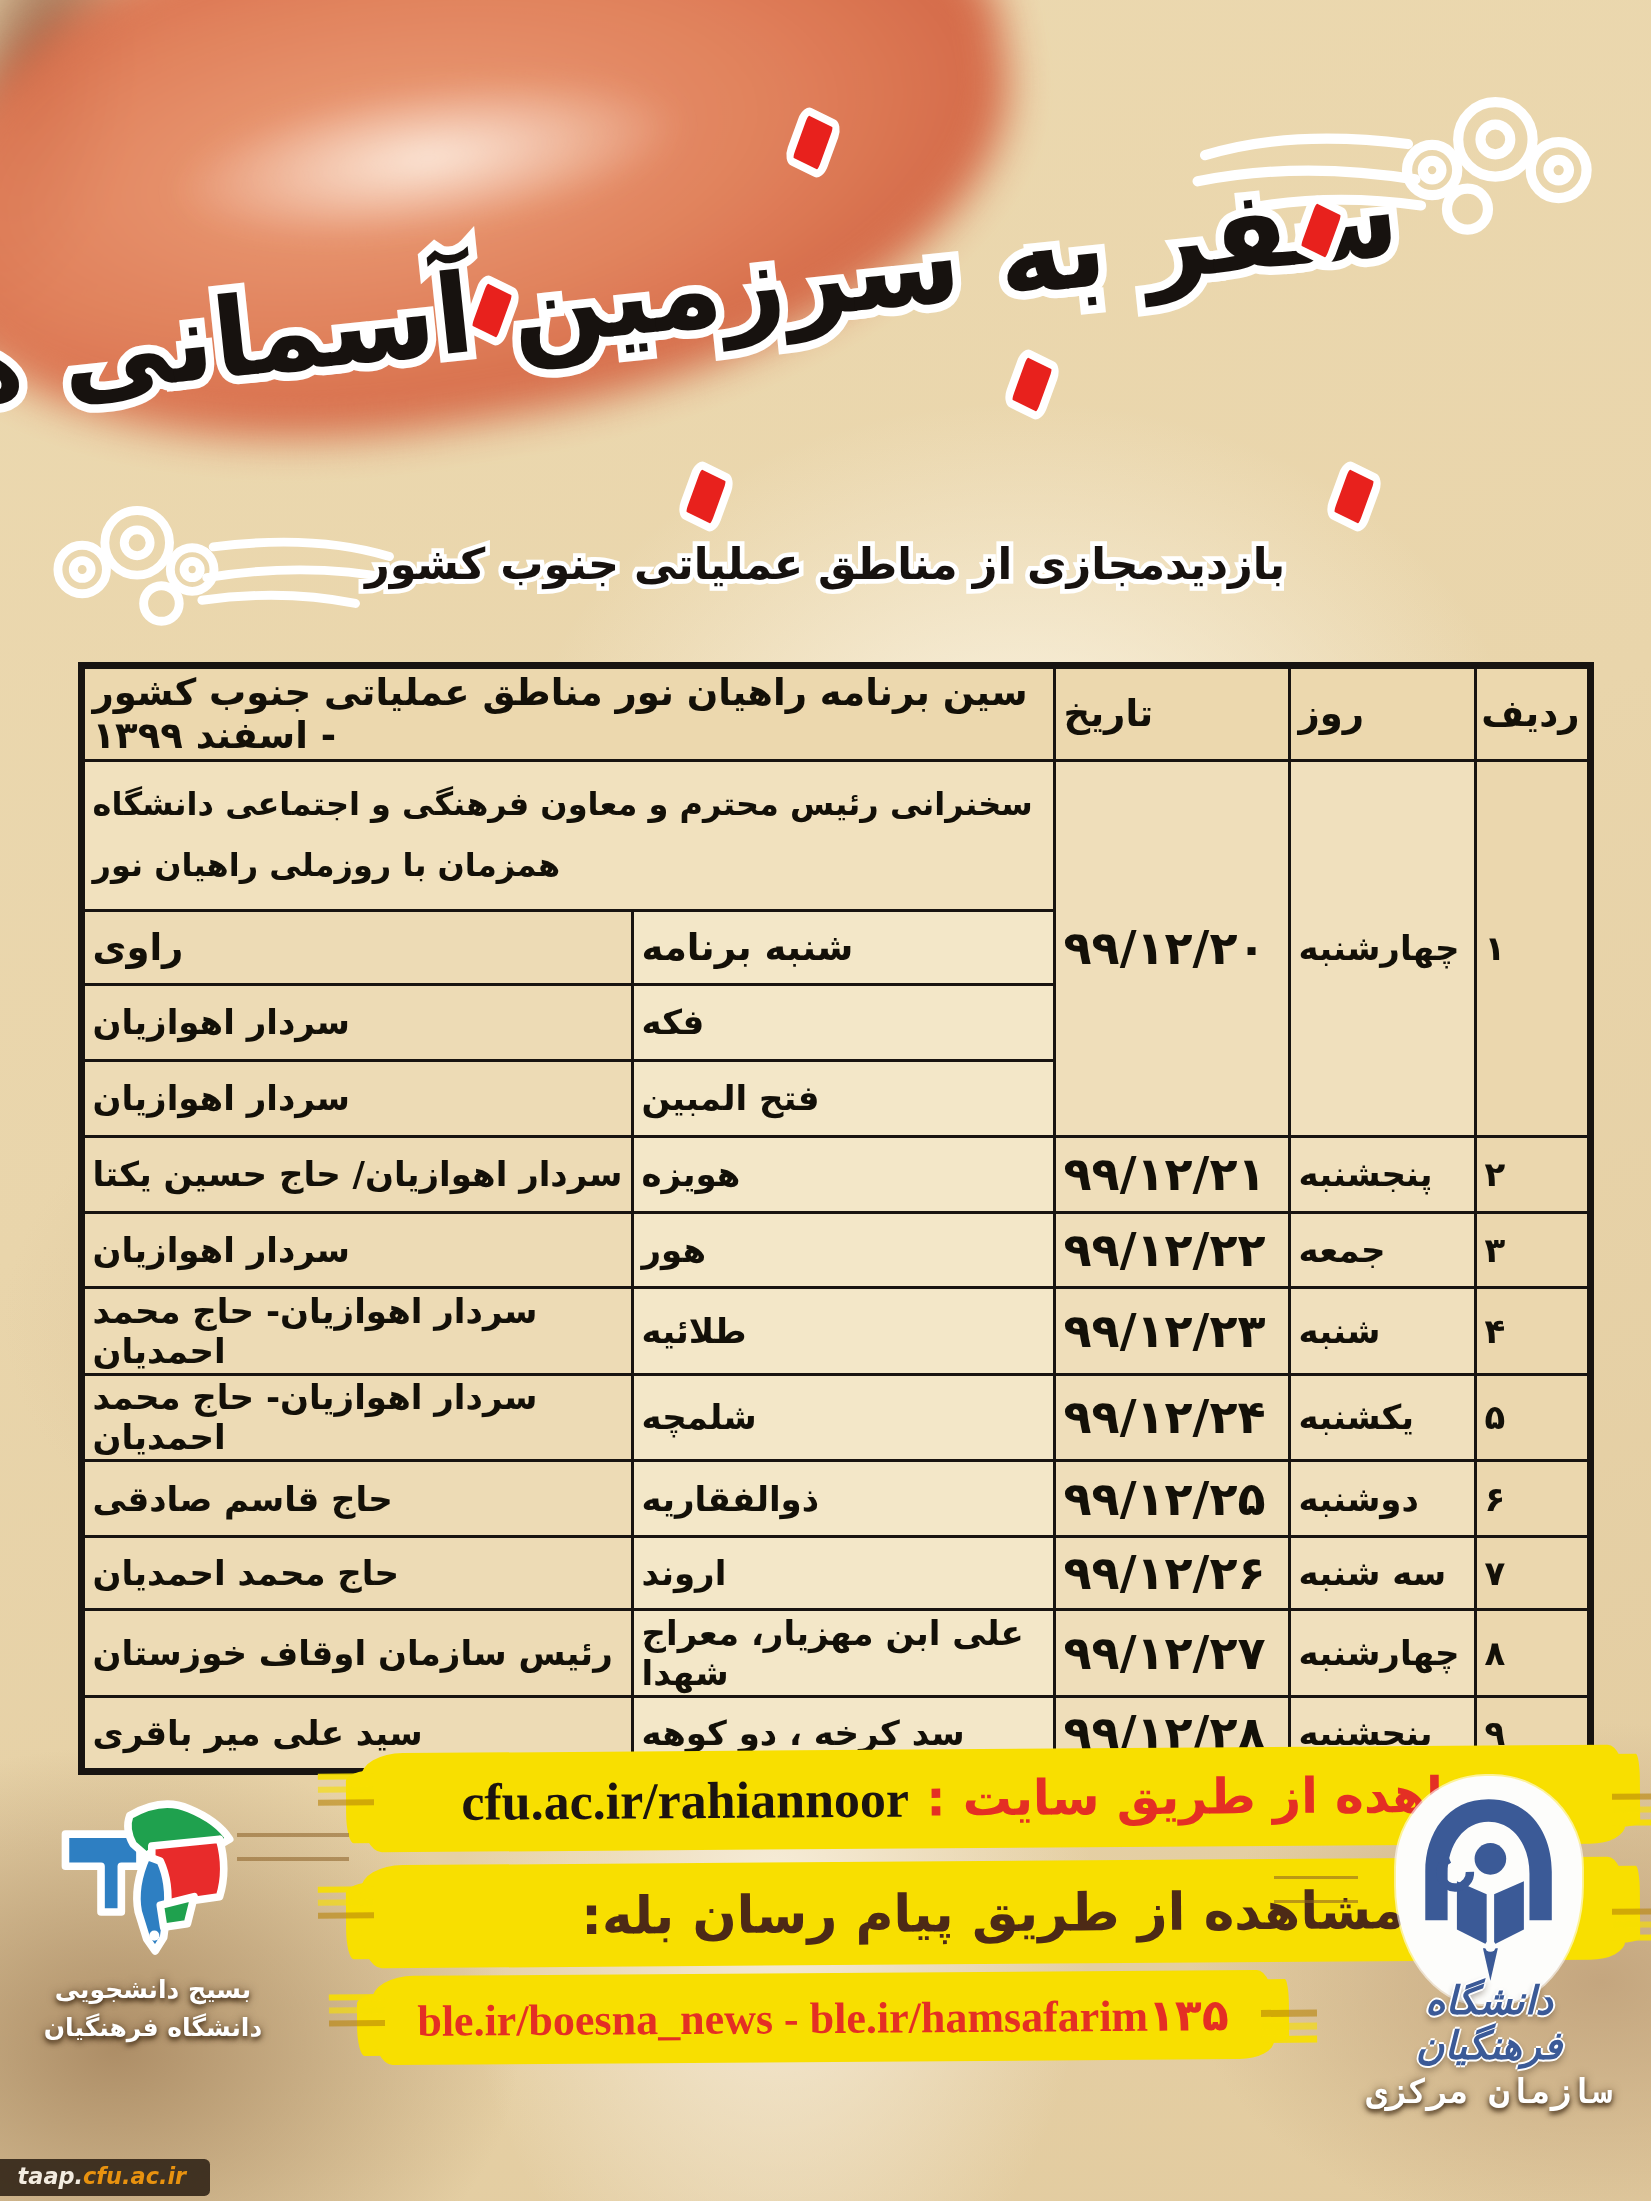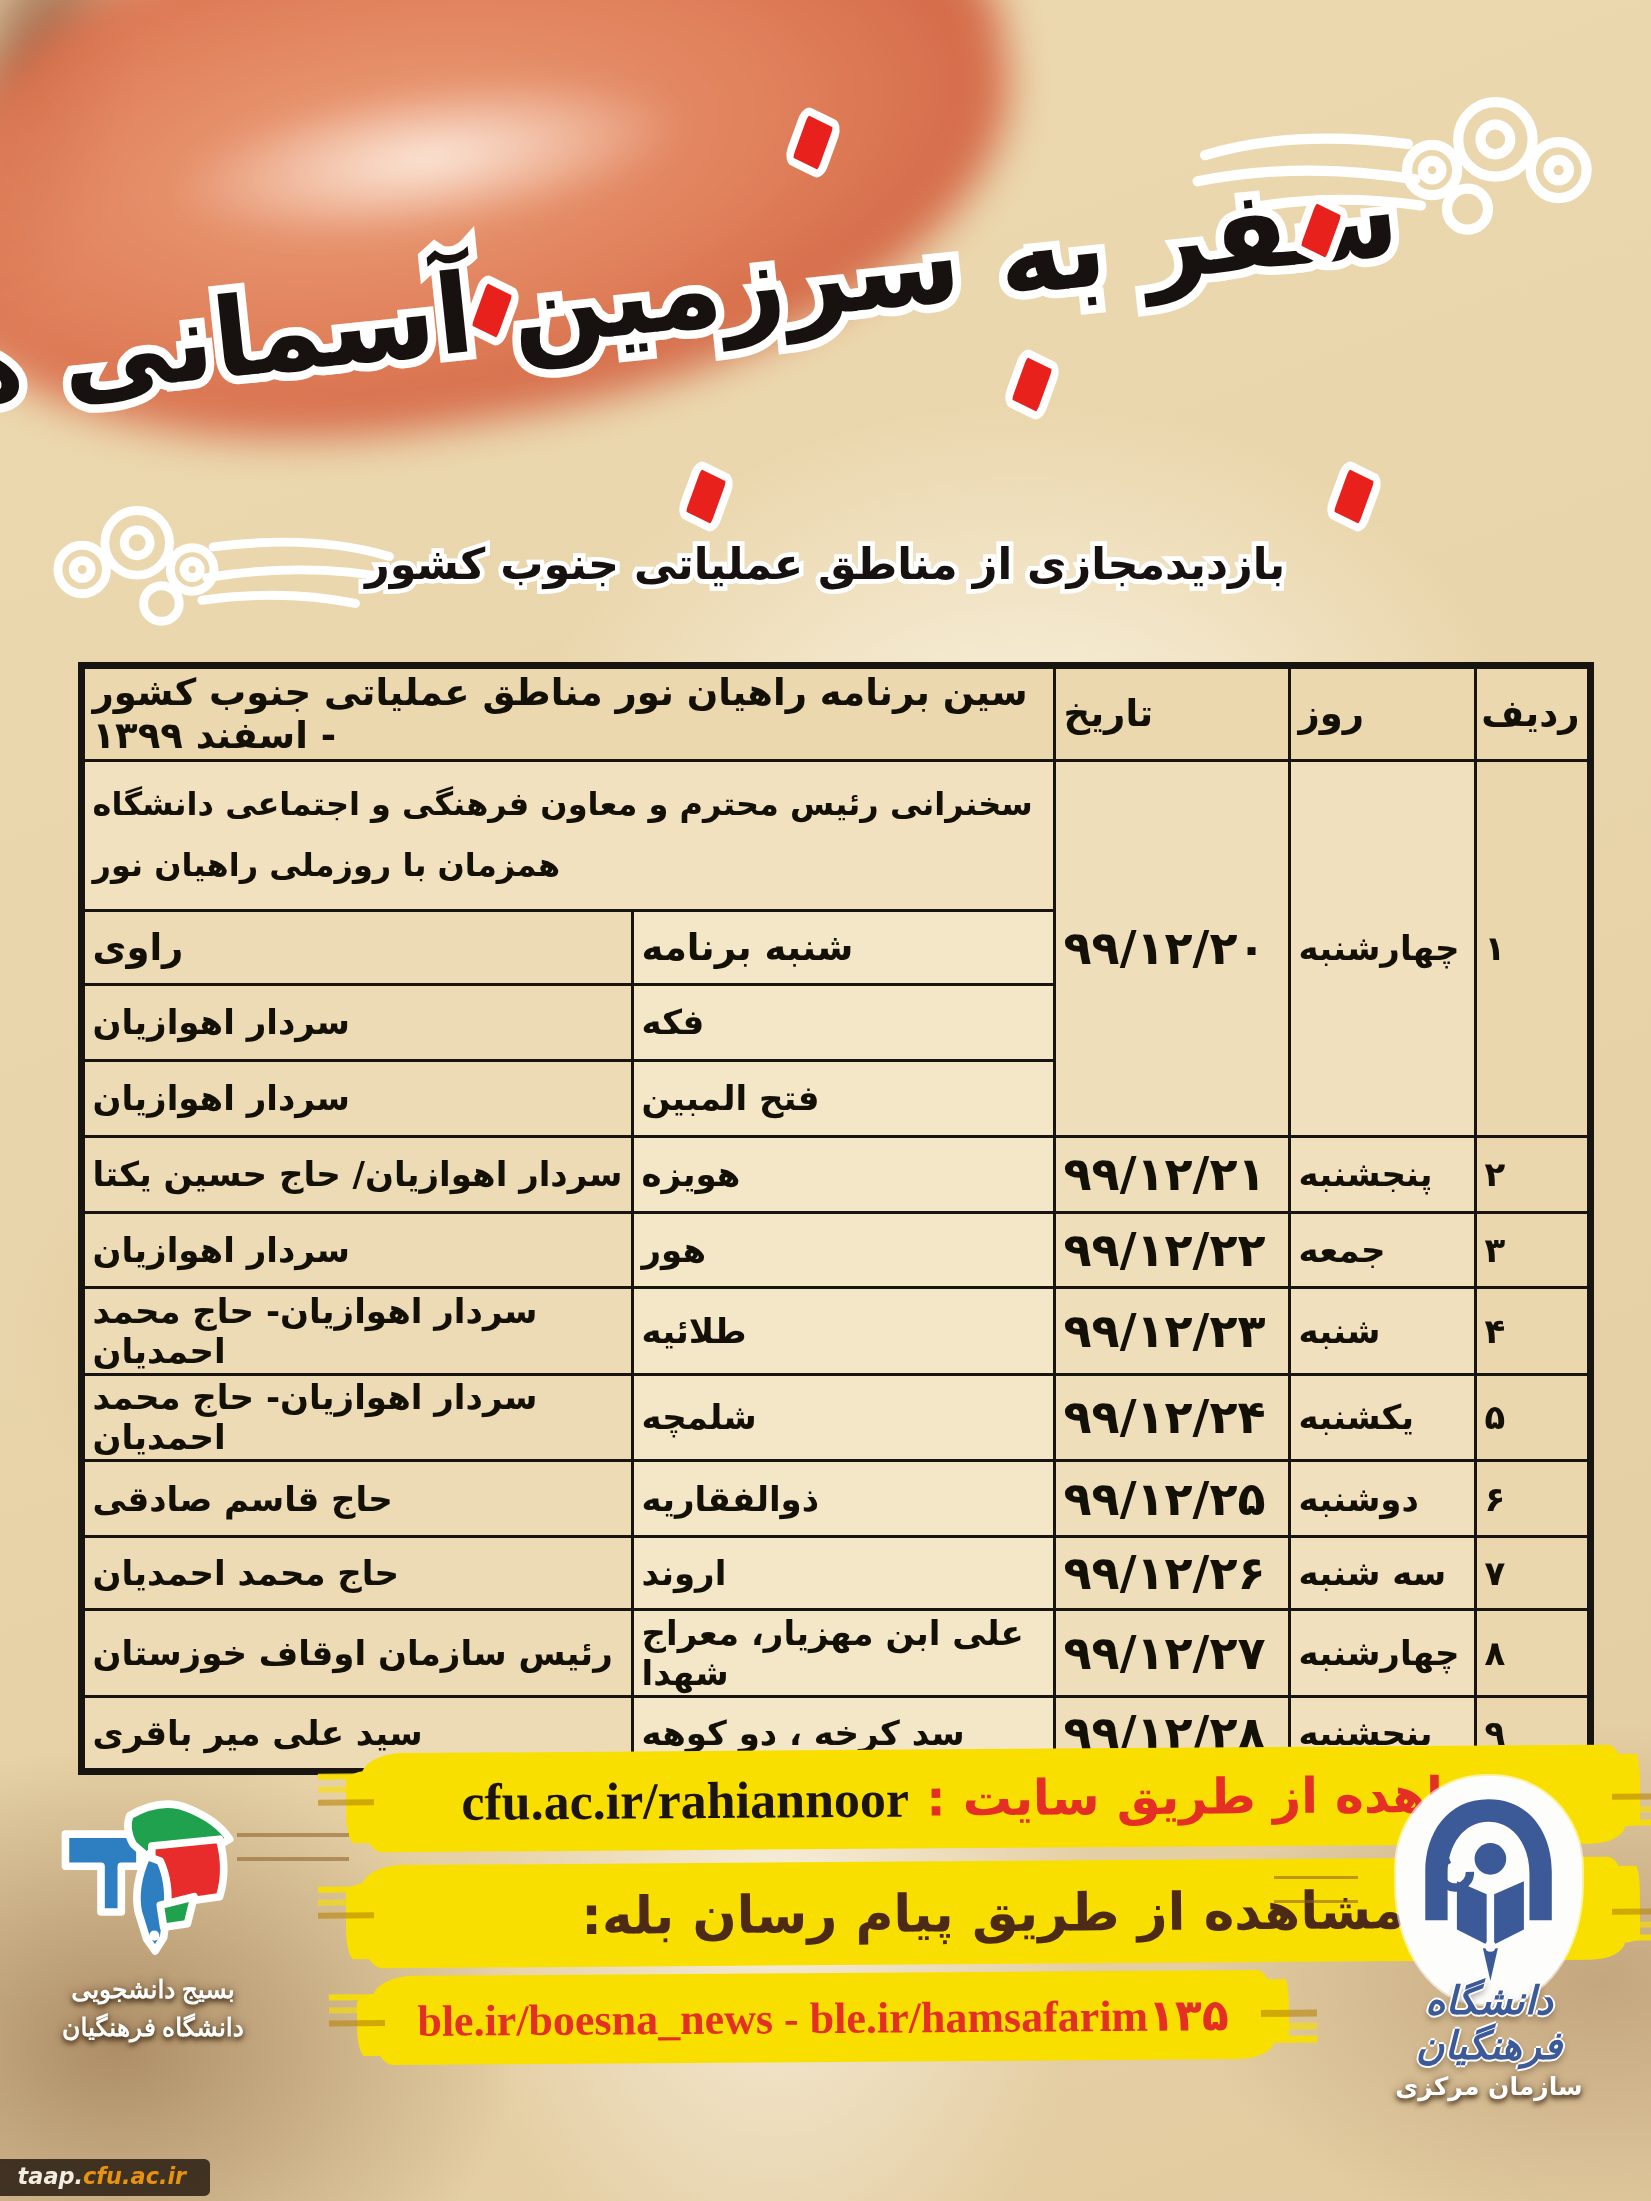--- a/index.html
+++ b/index.html
@@ -93,32 +93,32 @@
   .hl-bale{left:362px; top:1861px; width:1264px; height:103px;}
   .hl-channels{left:373px; top:1973px; width:902px; height:89px;}
   .site-label{color:#e42f24; font-size:49px; font-weight:bold;}
   .site-url{color:#1c1410; font-size:52px; font-weight:bold; font-family:"Liberation Serif","DejaVu Sans",serif;}
   .bale-label{color:#4d2a16; font-size:52px; font-weight:bold;}
   .channels-text{color:#e42f24; font-size:44px; font-weight:bold; font-family:"Liberation Serif","DejaVu Sans",serif;}
   
   .logo-left{position:absolute; left:28px; top:1785px; width:252px; text-align:center;}
   .logo-left .emblem{width:205px; height:182px;}
   .logo-left .cap{color:#fff; font-size:25px; font-weight:bold; line-height:1.5;
-     text-shadow:0 2.8px 5.6px rgba(50,30,10,.8), 0 0 9.3px rgba(50,30,10,.5);font-family:Liberation Serif, serif;}
+     text-shadow:0 2.8px 5.6px rgba(50,30,10,.8), 0 0 9.3px rgba(50,30,10,.5);}
   .logo-right{position:absolute; left:1350px; top:1776px; width:280px; text-align:center;}
   .logo-right .blob{
      width:186px; height:228px; margin:0 auto; background:#fdfdfb;
      border-radius:48% 48% 46% 46% / 40% 40% 52% 52%;
      display:flex; align-items:center; justify-content:center;
      box-shadow:0 0 0 1.9px rgba(255,255,255,.6);}
   .logo-right .emblem{width:154px; height:200px;}
   .uni-name{display:block; color:#3b5a97; font-size:39px; font-weight:bold; font-style:italic; margin-top:-26px;
      text-shadow:-1.9px 0 0 #fff,1.9px 0 0 #fff,0 1.9px 0 #fff,0 -1.9px 0 #fff,0 3.7px 7.5px rgba(40,25,10,.45);}
-  .logo-right .cap{color:#fff; font-size:25px; font-weight:bold; line-height:1.55;
-     text-shadow:0 2.8px 5.6px rgba(50,30,10,.85), 0 0 9.3px rgba(50,30,10,.5);}
+  .logo-right .cap{color:#fff; font-size:34px; font-weight:bold; line-height:1.55;
+     text-shadow:0 2.8px 5.6px rgba(50,30,10,.85), 0 0 9.3px rgba(50,30,10,.5);font-family:Liberation Mono, monospace;}
   .dashes{position:absolute; width:112px; height:56px; opacity:.55;
     background:repeating-linear-gradient(to bottom, transparent 0 20.5px, #8a5f25 20.5px 24px);}
   .dashes.dl{left:238px; top:1813px;} .dashes.dr{left:1275px; top:1855px; width:84px;}
   
   .watermark{
     position:absolute; left:0; top:2159px; padding:3.7px 24px 7.5px 18.6px;
     background:rgba(46,33,21,.88); border-radius:0 5.6px 5.6px 0;
     font-style:italic; font-weight:bold; font-size:22.4px; direction:ltr;
   }
   .wm-prefix{color:#f3ece0;} .wm-domain{color:#e8920f;margin-top:32px;}

